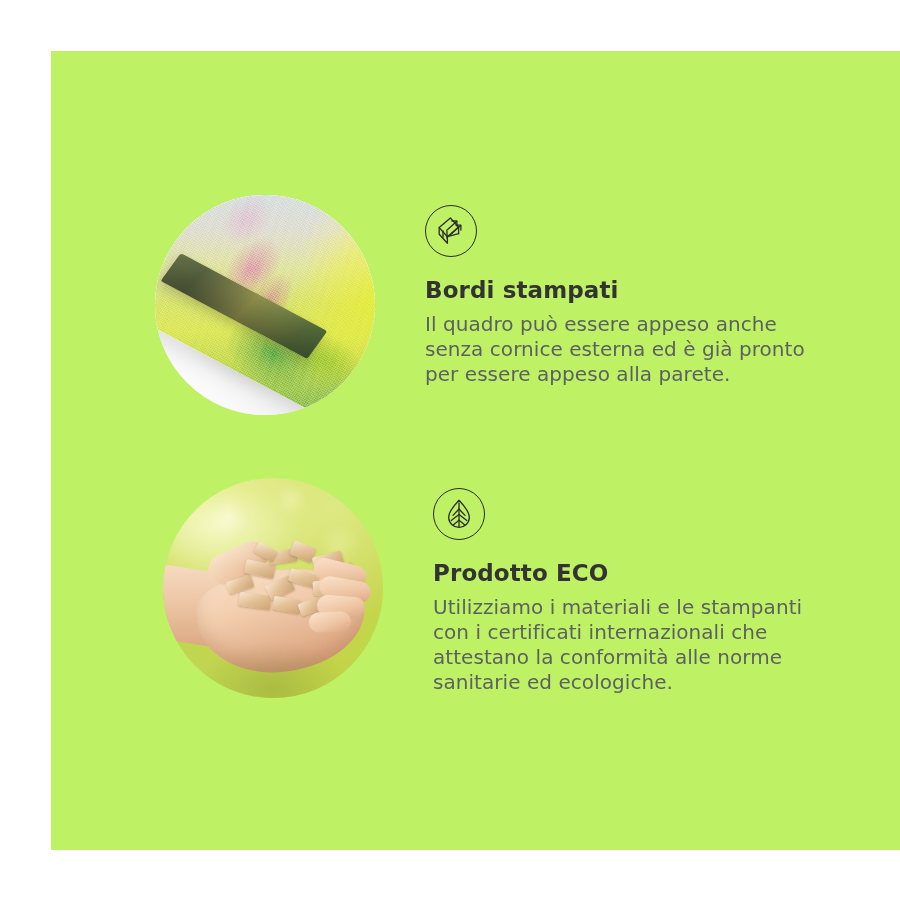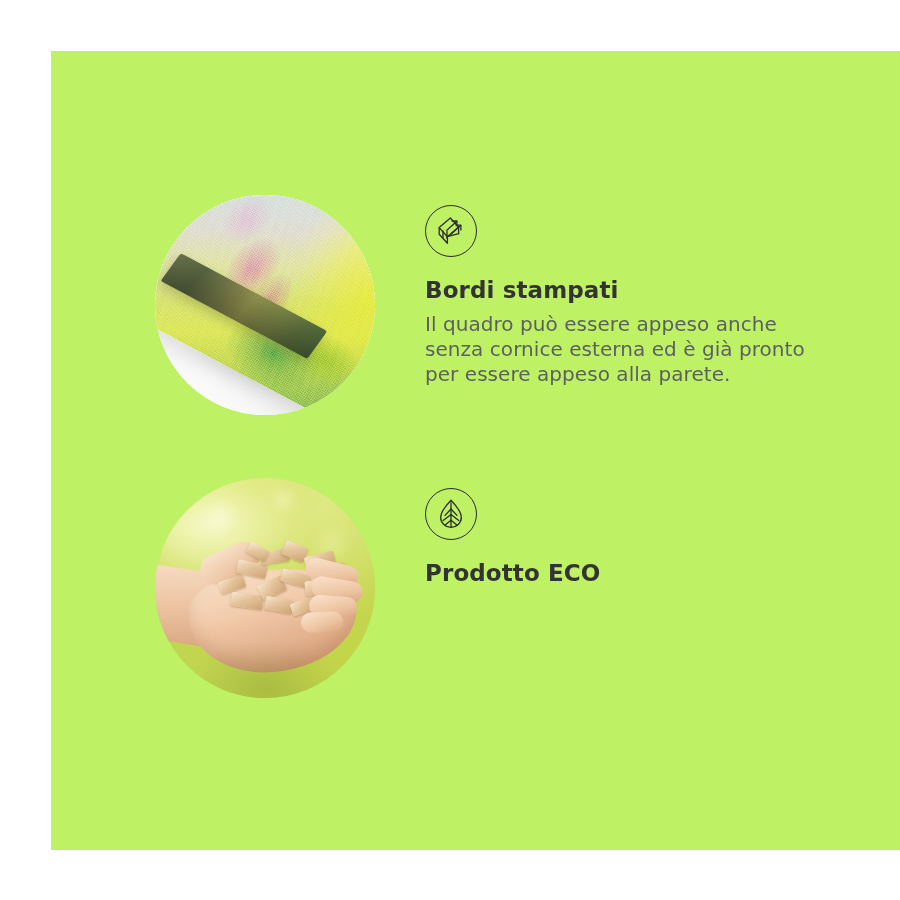--- a/index.html
+++ b/index.html
@@ -27,21 +27,21 @@
     width: 877px;
     height: 799px;
     background: #bef264;
   }
 
   
   .feature {
     position: absolute;
   }
   #feature-edges { left: 0px;  top: 144px; width: 799px; height: 270px; }
-  #feature-eco   { left: 0px;  top: 427px; width: 799px; height: 280px; }
+  #feature-eco   { left: 8px;  top: 427px; width: 799px; height: 280px; }
 
   
   .photo-circle {
     position: absolute;
     width: 220px;
     height: 220px;
     border-radius: 50%;
     overflow: hidden;
     left: 104px;
   }
@@ -348,18 +348,19 @@
 
             <path d="M17 12.0 L11.0 18.4"></path>
             <path d="M17 12.0 L23.0 18.4"></path>
             <path d="M17 17.6 L9.2 23.6"></path>
             <path d="M17 17.6 L24.8 23.6"></path>
             <path d="M17 23.2 L11.4 27.8"></path>
             <path d="M17 23.2 L22.6 27.8"></path>
           </svg>
         </div>
         <h2 class="feature-title">Prodotto ECO</h2>
+        <p class="feature-desc">Utilizziamo i materiali e le stampanti con i certificati internazionali che attestano la conformità alle norme sanitarie ed ecologiche.</p>
       </div>
 
     </div>
 
   </div>
 </div>
 
 </body></html>

